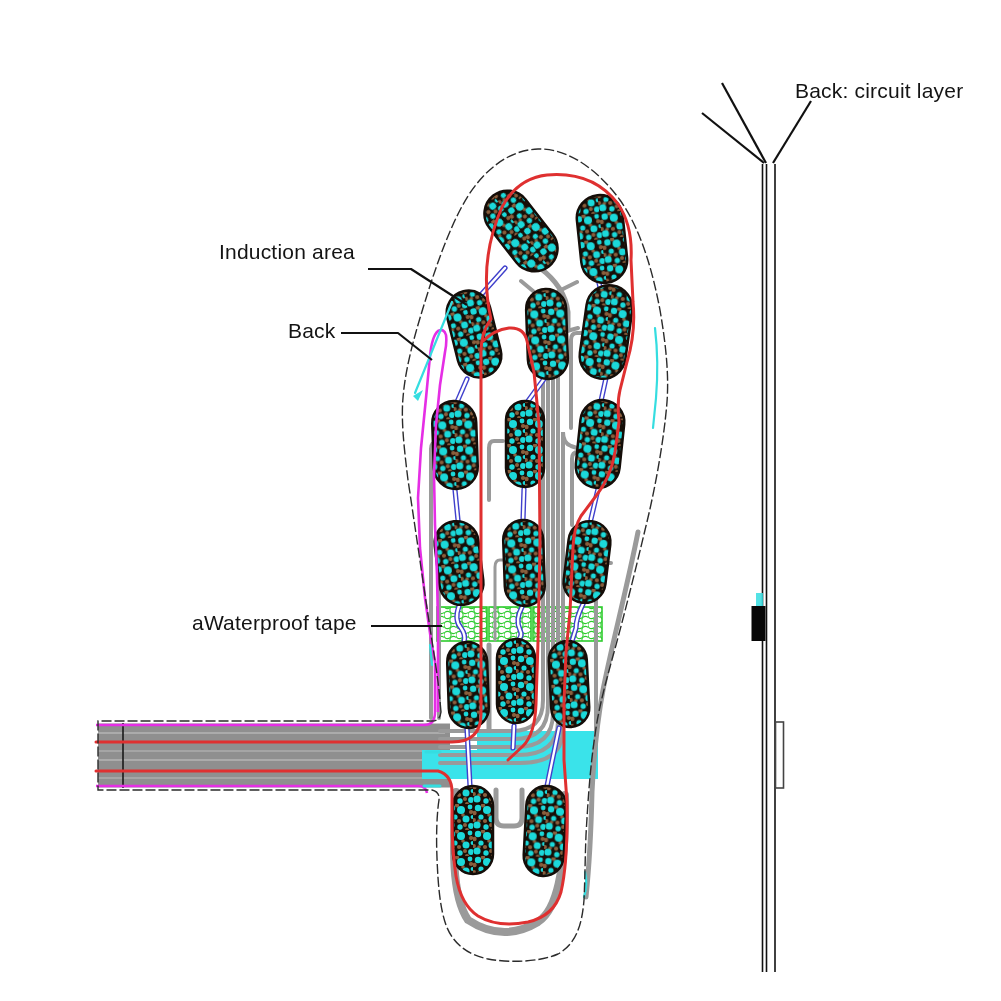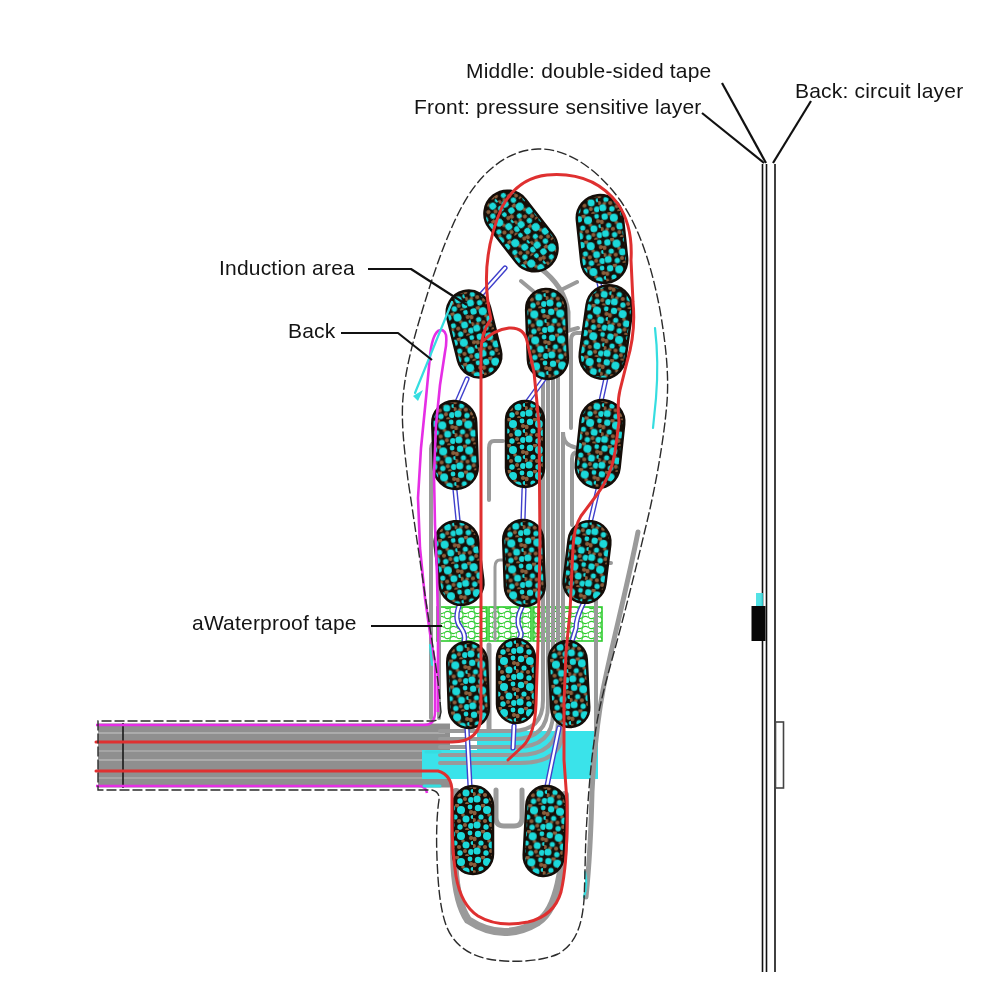--- a/index.html
+++ b/index.html
@@ -188,20 +188,18 @@
   <g stroke="#111" stroke-width="2.2" fill="none" stroke-linejoin="round">
     <path d="M 702,113 L 764,163"></path>
     <path d="M 722,83 L 766,163"></path>
     <path d="M 811,101 L 773,163"></path>
     <path d="M 368,269 L 411,269 L 467,305"></path>
     <path d="M 341,333 L 398,333 L 432,360"></path>
     <path d="M 371,626 L 442,626"></path>
   </g>
 </svg>
 
-<div class="label" style="left:466px;top:59px">Middle: double-sided tape</div>
-<div class="label" style="left:414px;top:95px">Front: pressure sensitive layer</div>
 <div class="label" style="left:795px;top:79px">Back: circuit layer</div>
-<div class="label" style="left:219px;top:256px">Induction area</div>
+<div class="label" style="left:219px;top:240px">Induction area</div>
 <div class="label" style="left:288px;top:319px">Back</div>
 <div class="label" style="left:192px;top:611px">aWaterproof tape</div>
 
 </div>
 
 </body></html>

